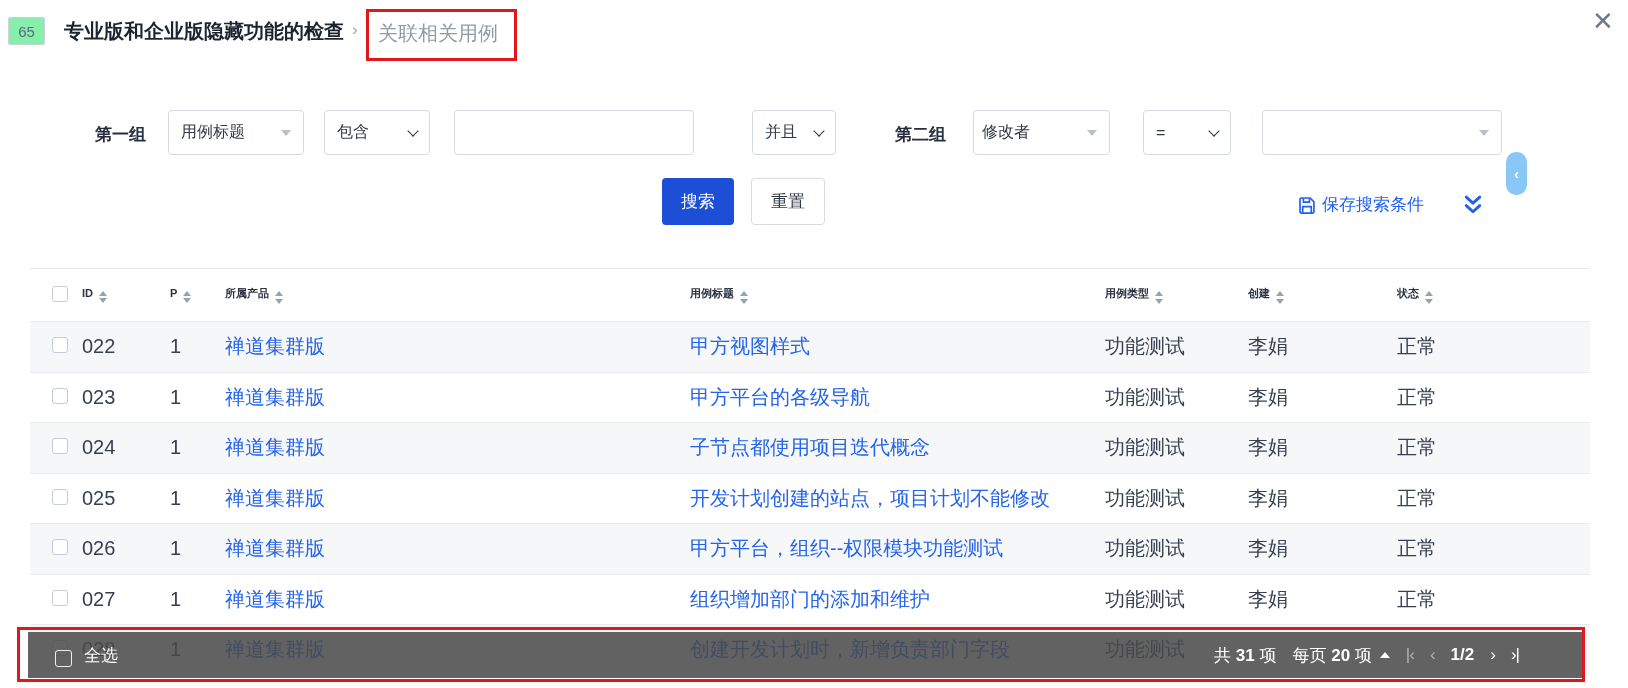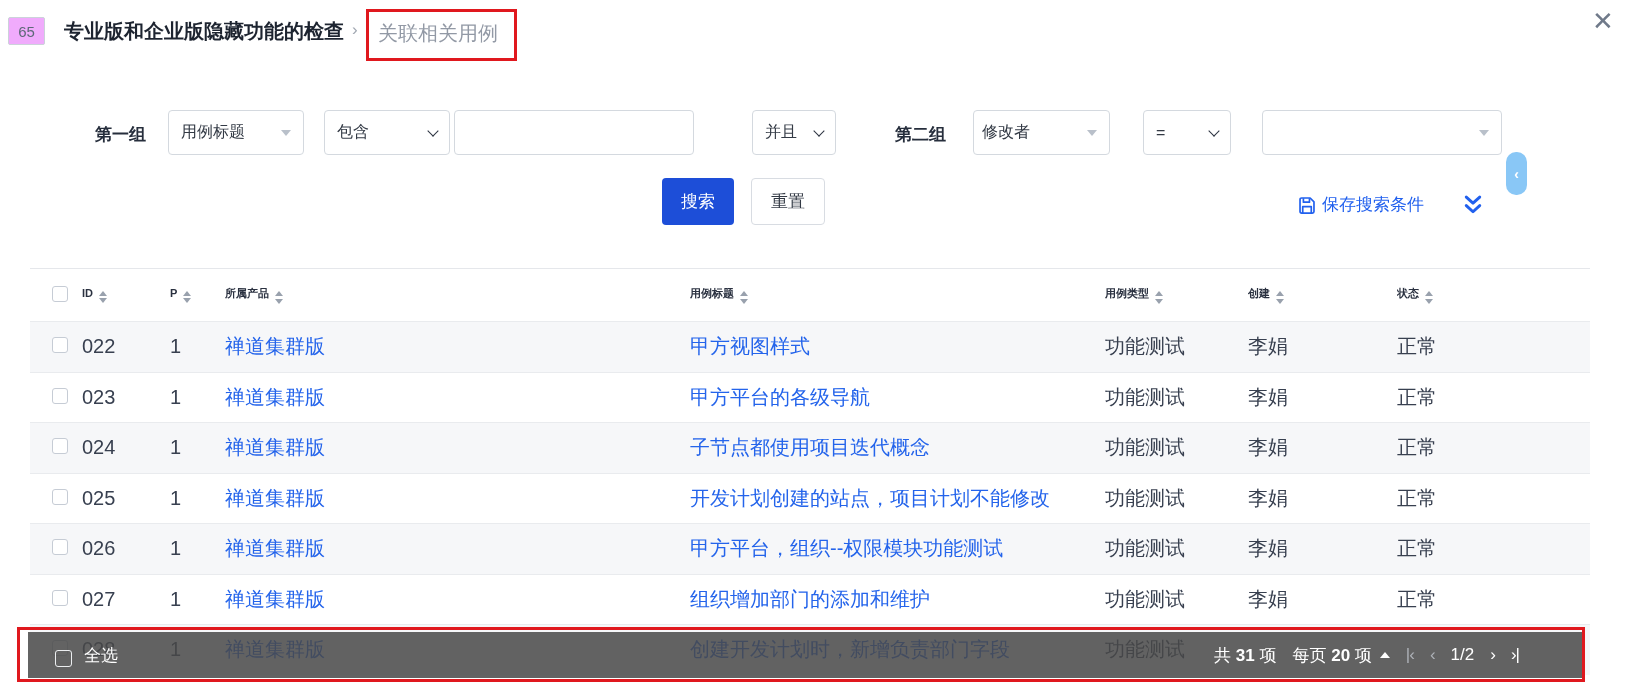--- a/index.html
+++ b/index.html
@@ -3,21 +3,21 @@
 <meta charset="utf-8">
 <style>
   * { margin:0; padding:0; box-sizing:border-box; }
   html,body { width:1628px; height:688px; background:#fff; overflow:hidden;
               font-family:"Liberation Sans","DejaVu Sans",sans-serif; }
   .stage { position:relative; width:1628px; height:688px; background:#fff; }
 
   
   .badge { position:absolute; left:8px; top:17px; width:37px; height:28px;
            border:1px solid #ccd2da; border-radius:2px; color:#5d6878; font-size:15px;
-           display:flex; align-items:center; justify-content:center; background:#f0abfc; }
+           display:flex; align-items:center; justify-content:center; background:#86efac; }
   .title { position:absolute; left:64px; top:18px; font-size:20px; font-weight:bold; color:#1d2430; }
   .crumb-sep { position:absolute; left:352px; top:20px; font-size:17px; color:#a0a7b1; }
   .subtitle { position:absolute; left:378px; top:20px; font-size:20px; color:#9299a5; }
   .close-x { position:absolute; left:1592px; top:8px; font-size:26px; color:#707a8a;
              font-weight:bold; cursor:pointer; line-height:1; }
 
   .red-rect { position:absolute; border:3px solid #e0181e; pointer-events:none; z-index:40; }
   .red-rect.r1 { left:366px; top:9px; width:151px; height:52px; }
   .red-rect.r2 { left:17px; top:627px; width:1568px; height:55px; }
 
@@ -26,21 +26,21 @@
   .lbl-g1 { left:95px; } .lbl-g2 { left:895px; }
   .ctl { position:absolute; top:110px; height:45px; border:1px solid #d4d9df; border-radius:4px;
          background:#fff; display:flex; align-items:center; padding:0 12px; font-size:16px;
          color:#333a45; justify-content:space-between; cursor:pointer; }
   .ctl .val { white-space:nowrap; }
   .caret { width:0; height:0; border-left:5.5px solid transparent; border-right:5.5px solid transparent;
            border-top:6.5px solid #b9c0ca; margin-left:10px; }
   .chev { width:8px; height:8px; border-right:1.8px solid #2c3340; border-bottom:1.8px solid #2c3340;
           transform:rotate(45deg); margin-top:-4px; margin-left:10px; }
   .sel-field1 { left:168px; width:136px; }
-  .sel-op1   { left:324px; width:126px; }
+  .sel-op1   { left:324px; width:106px; }
   .inp-kw    { left:454px; width:240px; cursor:text; }
   .sel-andor { left:752px; width:84px; }
   .sel-field2{ left:973px; width:137px;padding-left:8px; }
   .sel-op2   { left:1143px; width:88px; }
   .sel-val2  { left:1262px; width:240px; }
 
   .btn { position:absolute; top:178px; height:47px; border-radius:4px; font-size:17px;
          display:flex; align-items:center; justify-content:center; cursor:pointer; }
   .btn-search { left:662px; width:72px; background:#1d4ed8; color:#fff; border:none; }
   .btn-reset  { left:751px; width:74px; background:#fff; color:#333a45; border:1px solid #d8dce2; }
@@ -75,21 +75,21 @@
               justify-content:space-between; padding:0 64px 0 27px; z-index:30; color:#fff; }
   .foot-left { display:flex; align-items:flex-end; gap:12px; font-size:17px; }
   .foot-check { display:inline-block; width:17px; height:17px; border:1.5px solid #eceef0;
                 border-radius:3px; background:transparent; cursor:pointer; }
   .foot-right { display:flex; align-items:center; gap:16px; font-size:17px; }
   .foot-right b { font-weight:bold; }
   .caret-up { width:0; height:0; border-left:5px solid transparent; border-right:5px solid transparent;
               border-bottom:6px solid #fff; margin-left:-8px; cursor:pointer; }
   .pg { cursor:pointer; letter-spacing:-1px; font-size:17px; }
   .pg.dim { color:#aeb2b8; }
-  .pg.cur { font-weight:normal; letter-spacing:0; cursor:default; }
+  .pg.cur { font-weight:bold; letter-spacing:0; cursor:default; }
 </style>
 </head>
 <body>
 
 <div class="stage">
 
   <div class="badge">65</div>
   <div class="title">专业版和企业版隐藏功能的检查</div>
   <div class="crumb-sep">›</div>
   <div class="subtitle">关联相关用例</div>

